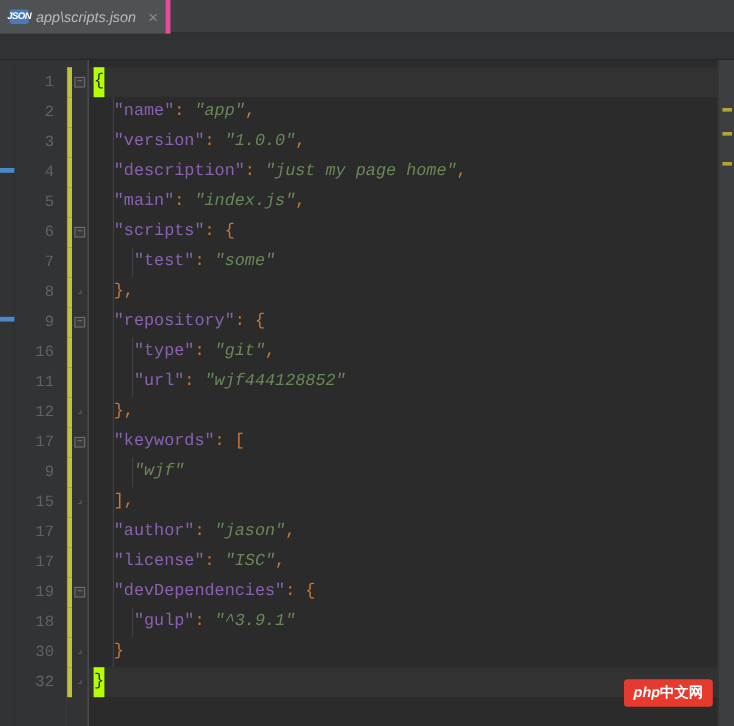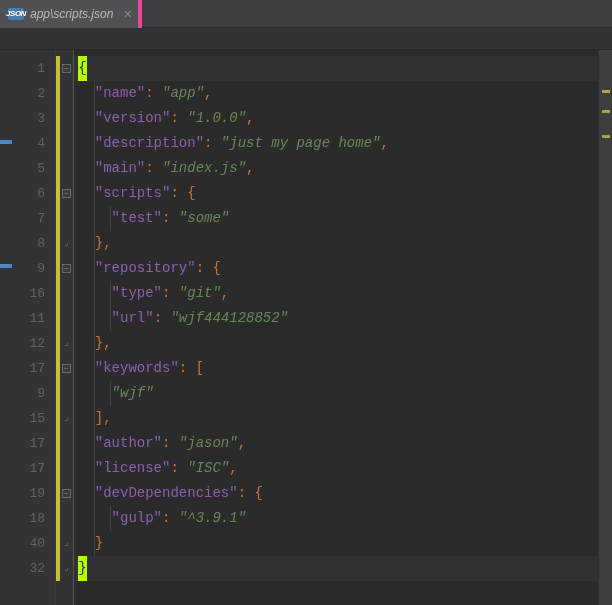--- a/index.html
+++ b/index.html
@@ -213,21 +213,21 @@
       <div class="line-number">16</div>
       <div class="line-number">11</div>
       <div class="line-number">12</div>
       <div class="line-number">17</div>
       <div class="line-number">9</div>
       <div class="line-number">15</div>
       <div class="line-number">17</div>
       <div class="line-number">17</div>
       <div class="line-number">19</div>
       <div class="line-number">18</div>
-      <div class="line-number">40</div>
+      <div class="line-number">30</div>
       <div class="line-number">32</div>
     </div>
   <div class="change-bar" id="changebar">
       <div class="change-cell mod"></div>
       <div class="change-cell mod"></div>
       <div class="change-cell mod"></div>
       <div class="change-cell mod"></div>
       <div class="change-cell mod"></div>
       <div class="change-cell mod"></div>
       <div class="change-cell mod"></div>
@@ -310,13 +310,16 @@
       <div class="code-line"><span class="indent-guide" style="left: 20px;"></span><span>  </span><span class="k">"devDependencies"</span><span class="p">: </span><span class="b">{</span></div>
       <div class="code-line"><span class="indent-guide" style="left: 20px;"></span><span class="indent-guide" style="left: 36px;"></span><span>    </span><span class="k">"gulp"</span><span class="p">: </span><span class="s">"^3.9.1"</span></div>
       <div class="code-line"><span class="indent-guide" style="left: 20px;"></span><span>  </span><span class="b">}</span></div>
       <div class="code-line hl"><span></span><span class="caret-block">}</span></div>
     </div>
   <div class="scrollbar-v">
     <div class="err-stripe" style="top:40px"></div>
     <div class="err-stripe" style="top:60px"></div>
     <div class="err-stripe" style="top:85px"></div>
   </div>
+  <div class="watermark">
+    <span class="php">php</span><span>中文网</span>
+  </div>
 </div>
 
 </body></html>

